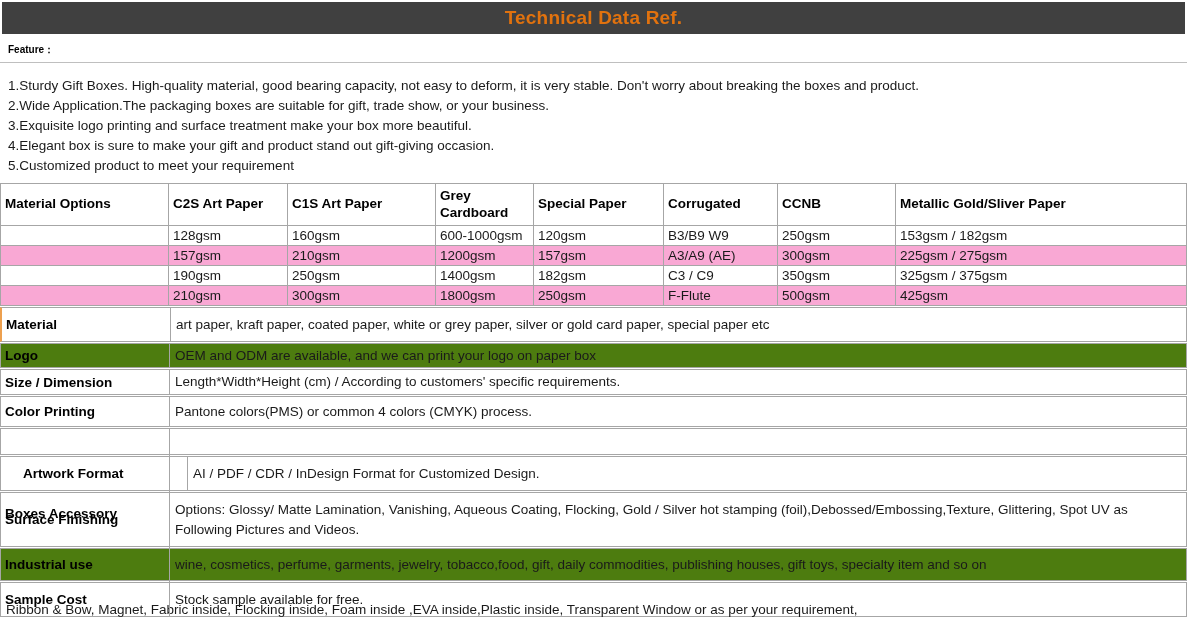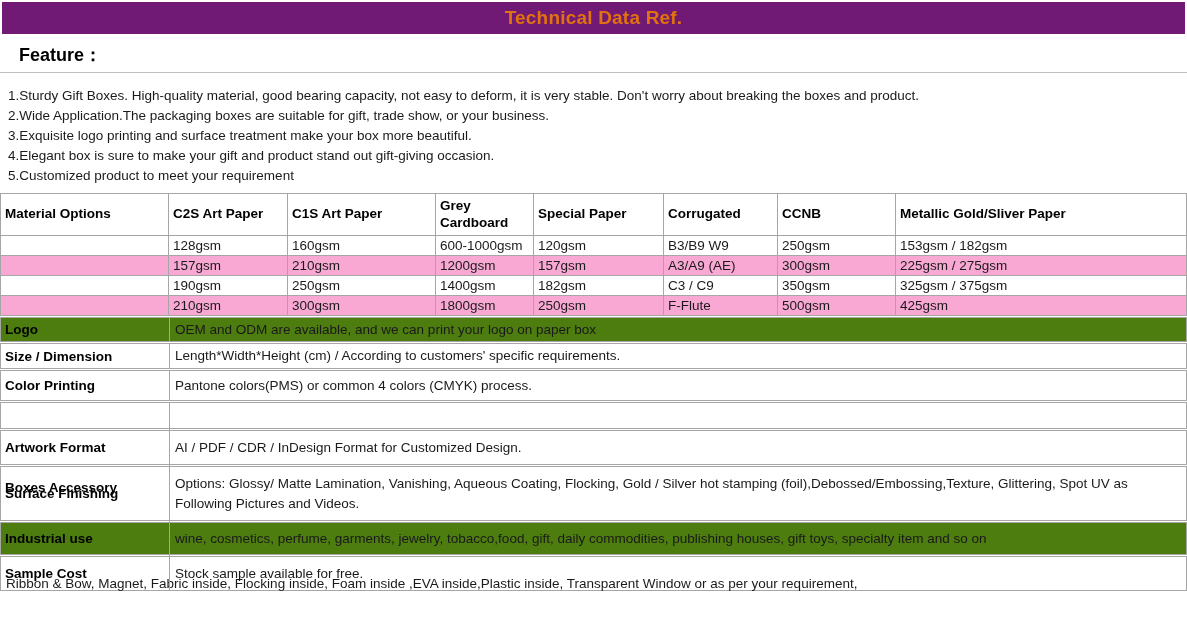--- a/index.html
+++ b/index.html
@@ -3,28 +3,28 @@
 <meta charset="utf-8">
 <style>
   * { margin:0; padding:0; box-sizing:border-box; }
   html,body { background:#fff; }
   body {
     width:1187px; height:620px; overflow:hidden;
     font-family:"Liberation Sans","DejaVu Sans",sans-serif;
     color:#1a1a1a;
   }
   .titlebar {
-    margin:2px 2px 0 2px; height:32px; background:#701a75;
+    margin:2px 2px 0 2px; height:32px; background:#404040;
     display:flex; align-items:center; justify-content:center;
   }
   .titlebar .title {
     color:#e1720e; font-weight:bold; font-size:19px; letter-spacing:.2px;
   }
   .feature-head {
-    padding:9px 0 5px 19px; font-size:18px; font-weight:bold; color:#000;
+    padding:9px 0 5px 8px; font-size:10px; font-weight:bold; color:#000;
     border-bottom:1px solid #bfbfbf;
   }
   .features { padding:13px 8px 0 8px; }
   .features .feat { font-size:13.5px; line-height:20px; color:#1a1a1a; white-space:nowrap; }
 
   table.spec-table {
     width:1187px; margin-top:7px; border-collapse:collapse; table-layout:fixed;
   }
   table.spec-table th, table.spec-table td {
     border:1px solid #a6a6a6; padding:0 2px 0 4px; vertical-align:middle;
@@ -48,21 +48,21 @@
   }
   .spec-row .value {
     flex:1; display:flex; align-items:center; padding:2px 6px 2px 5px;
     font-size:13.5px; line-height:20px; color:#1a1a1a;
   }
   .h-material    { height:35px; }
   .h-logo        { height:25px; }
   .h-size        { height:26px; }
   .h-color       { height:31px; }
   .h-boxes       { height:27px;flex-direction:column; }
-  .h-artwork     { height:35px; }
+  .h-artwork     { height:35px;padding-left:18px; }
   .h-surface     { height:55px; }
   .h-industrial  { height:33px; }
   .h-sample      { height:35px; }
 </style>
 </head>
 <body>
 
 <div class="titlebar">
   <span class="title">Technical Data Ref.</span>
 </div>
@@ -138,20 +138,24 @@
       <td>1800gsm</td>
       <td>250gsm</td>
       <td>F-Flute</td>
       <td>500gsm</td>
       <td>425gsm</td>
     </tr>
   </tbody>
 </table>
 
 <div class="spec-stack">
+  <div class="spec-row accent-left h-material">
+    <div class="label">Material</div>
+    <div class="value">art paper, kraft paper, coated paper, white or grey paper, silver or gold card paper, special paper etc</div>
+  </div>
   <div class="spec-row alt h-logo">
     <div class="label">Logo</div>
     <div class="value">OEM and ODM are available, and we can print your logo on paper box</div>
   </div>
   <div class="spec-row h-size">
     <div class="label">Size / Dimension</div>
     <div class="value">Length*Width*Height (cm) / According to customers' specific requirements.</div>
   </div>
   <div class="spec-row h-color">
     <div class="label">Color Printing</div>

